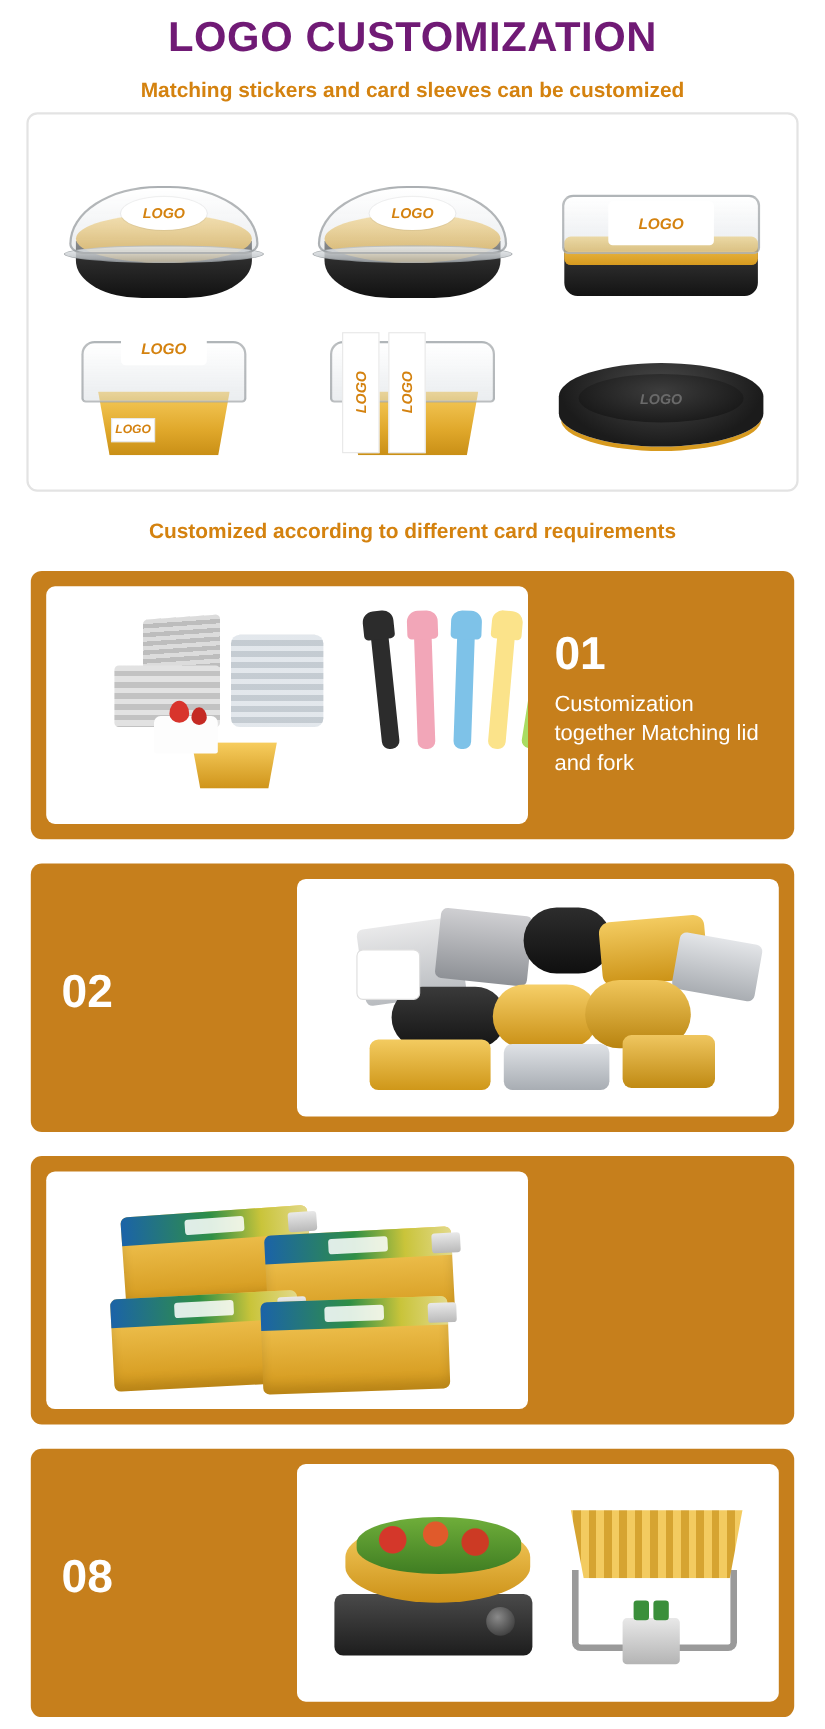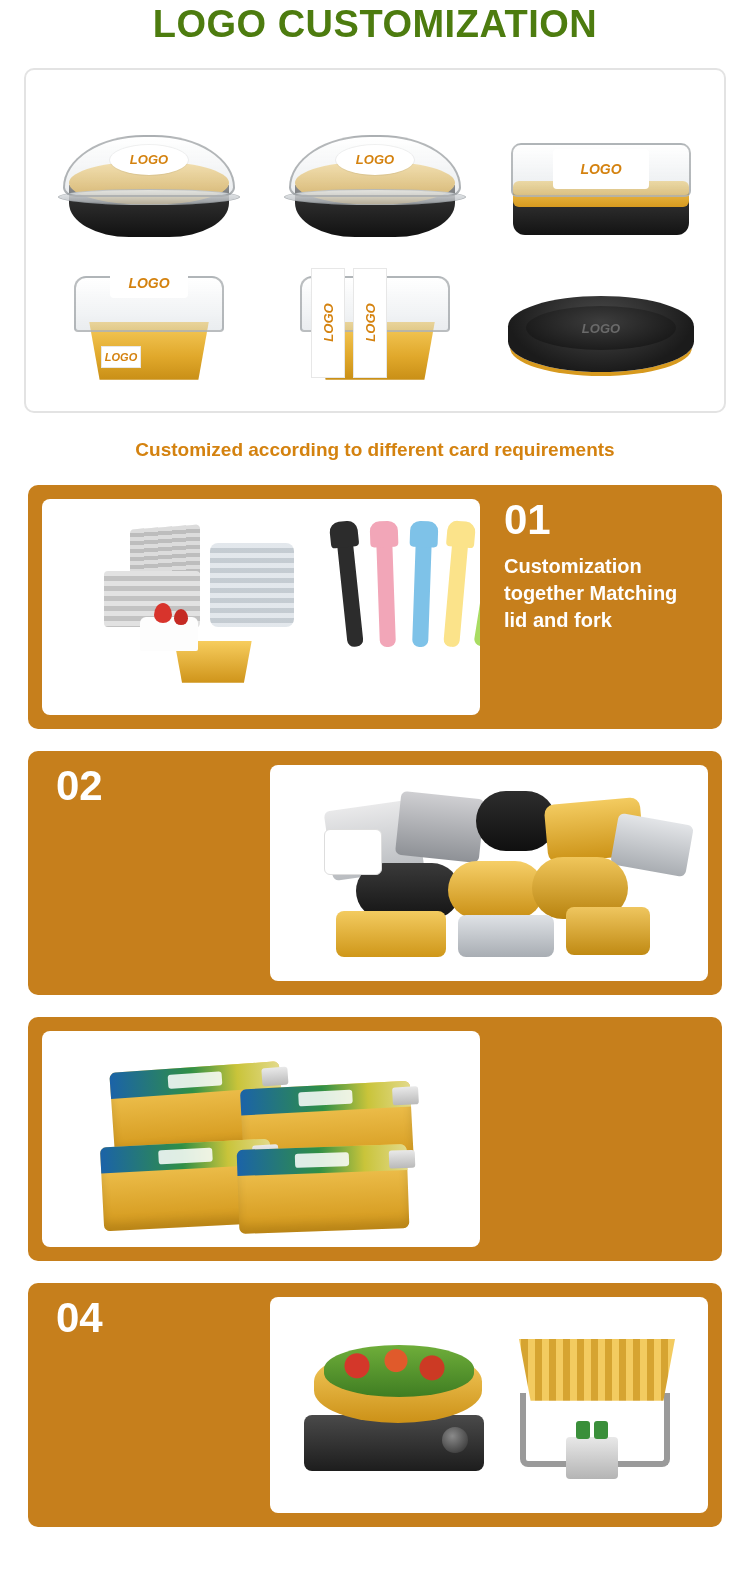--- a/index.html
+++ b/index.html
@@ -15,36 +15,36 @@
     width: 750px;
     height: 1572px;
     background: #fff;
   }
 
   
   .main-title {
     text-align: center;
     font-size: 38px;
     font-weight: bold;
-    color: #4d7c0f;
+    color: #701a75;
     letter-spacing: 0.5px;
-    padding-top: 4px;
+    padding-top: 14px;
     line-height: 1.1;
   }
   .sub-title {
     text-align: center;
     font-size: 19px;
     font-weight: bold;
     color: #d4820f;
     margin-top: 16px;
   }
 
   
   .showcase {
-    margin: 22px 24px 0 24px;
+    margin: 8px 24px 0 24px;
     border: 2px solid #e3e3e3;
     border-radius: 10px;
     height: 345px;
     padding: 34px 10px;
     display: flex;
     flex-direction: column;
     justify-content: flex-start;
     background: #fff;
   }
   .showcase-row {
@@ -234,21 +234,21 @@
 
   
   .cards { margin-top: 24px; }
   .card {
     position: relative;
     margin: 0 28px 22px 28px;
     background: #c67f1c;
     border-radius: 10px;
     height: 244px;
     display: flex;
-    align-items: flex-start;
+    align-items: center;
     padding: 14px;
     gap: 10px;
   }
   .card.reverse { flex-direction: row-reverse; padding-left: 18px; }
   .card-img {
     background: #fff;
     border-radius: 8px;
     width: 438px;
     height: 216px;
     position: relative;
@@ -263,21 +263,20 @@
   .card.reverse .card-text { padding: 0 14px 0 10px; }
   .card-num {
     font-size: 42px;
     font-weight: bold;
     line-height: 1;
     margin-bottom: 12px;
   }
   .card-desc {
     font-size: 20px;
     line-height: 1.35;
-    font-weight: bold;
   }
 
   
   .foil-stack {
     position: absolute; left: 88px; top: 28px;
     width: 70px; height: 52px;
     background: repeating-linear-gradient(180deg,#dcdcdc 0 4px,#bdbdbd 4px 8px);
     border-radius: 4px;
     transform: skewY(-4deg);
   }
@@ -422,20 +421,21 @@
     content:""; position:absolute; left:28px; top:-16px;
     width: 14px; height: 18px; background:#3a8f3a; border-radius:3px;
   }
 </style>
 </head>
 <body>
 
 <div class="page">
 
   <div class="main-title">LOGO CUSTOMIZATION</div>
+  <div class="sub-title">Matching stickers and card sleeves can be customized</div>
 
   <div class="showcase">
 
     <div class="showcase-row">
 
       <div class="prod">
         <div class="bowl-base"></div>
         <div class="bowl-gold"></div>
         <div class="dome-rim"></div>
         <div class="dome"></div>
@@ -557,18 +557,18 @@
         <div class="stove">
             <div class="stove-knob"></div>
           </div>
         <div class="pan"></div>
         <div class="pan-food"></div>
         <div class="rack"></div>
         <div class="rect-foil"></div>
         <div class="canister"></div>
       </div>
       <div class="card-text">
-        <div class="card-num">04</div>
+        <div class="card-num">08</div>
       </div>
     </div>
 
   </div>
 </div>
 
 </body></html>

